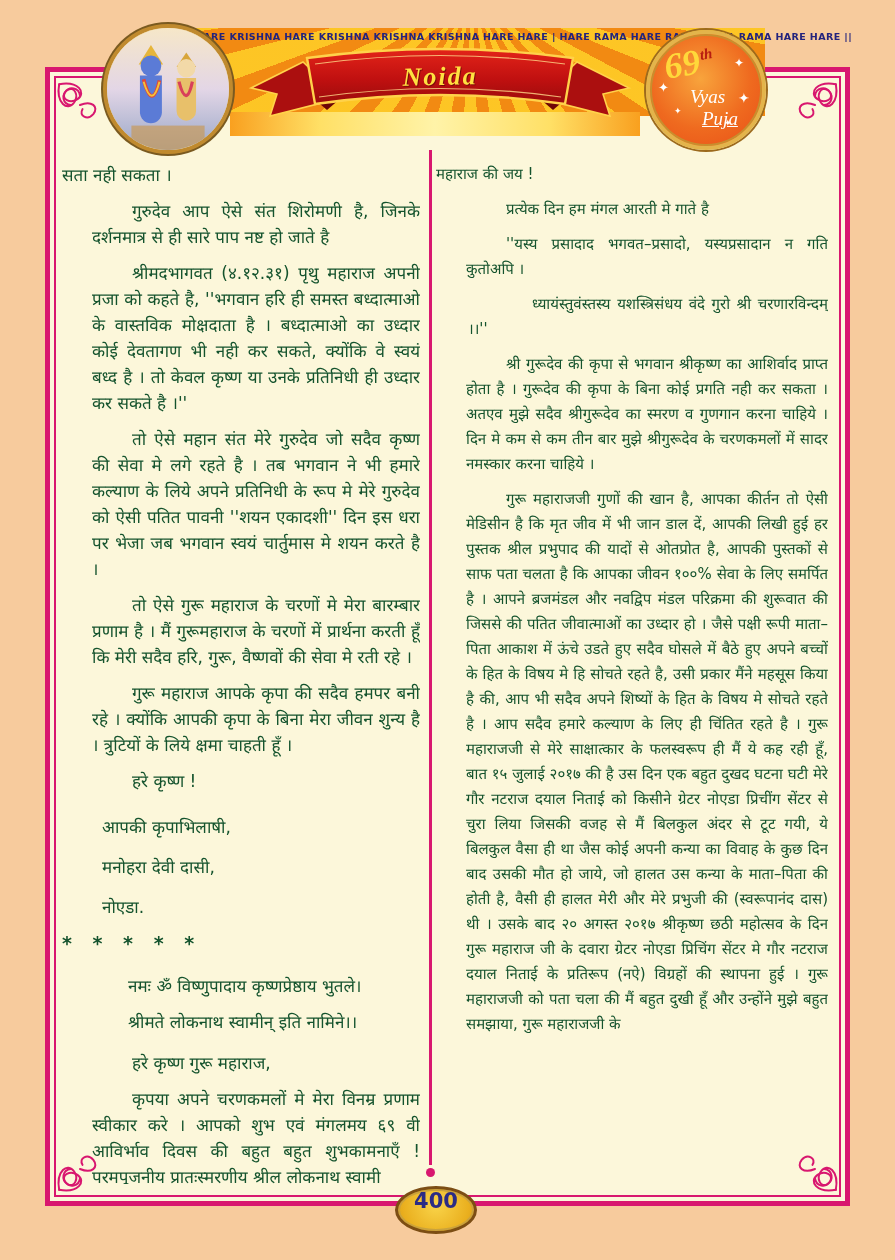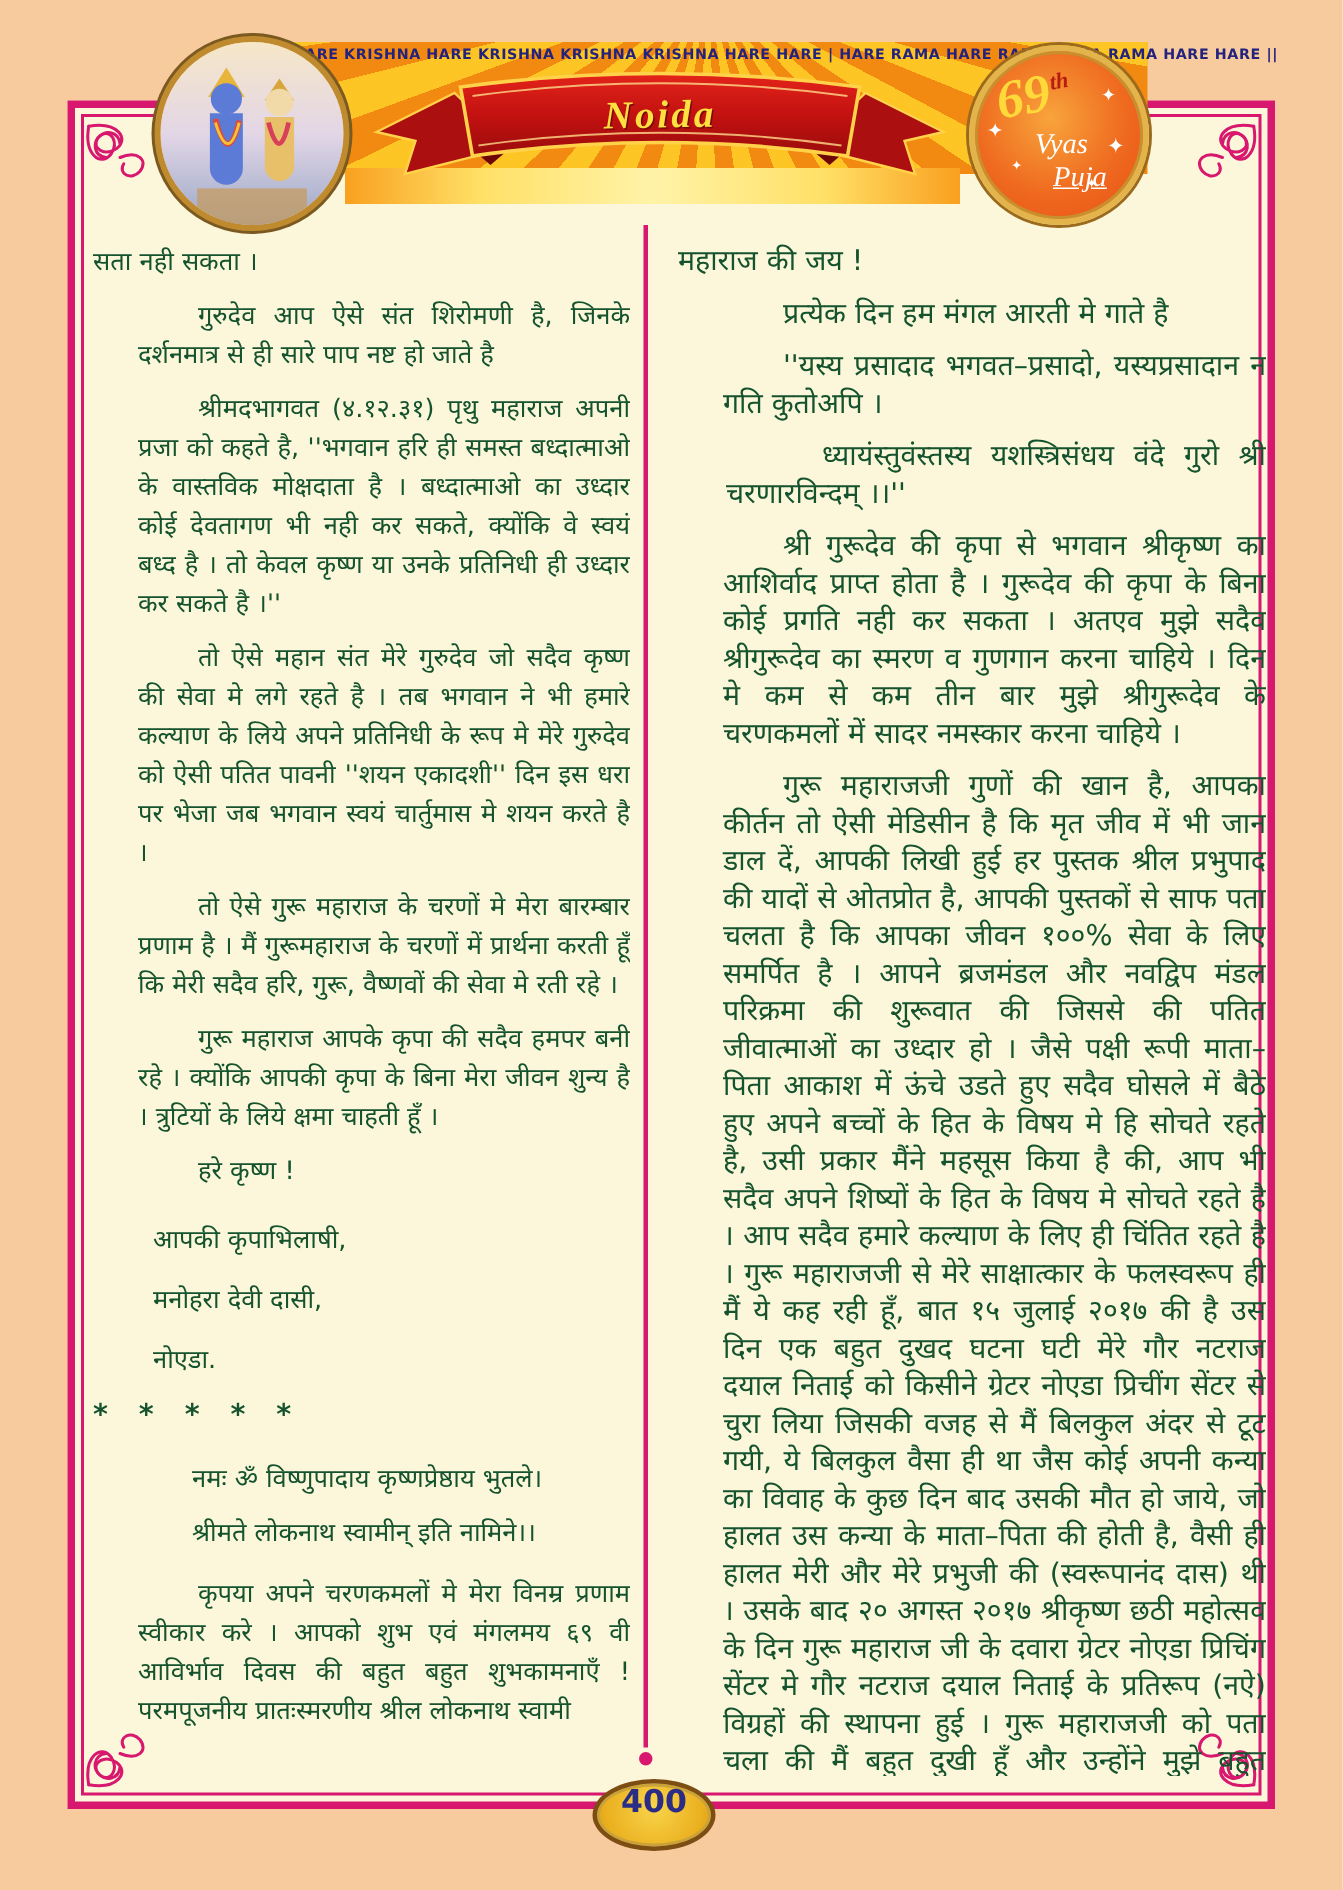--- a/index.html
+++ b/index.html
@@ -28,21 +28,21 @@
   .divider::after{
     content:"";position:absolute;left:-3px;bottom:-12px;width:9px;height:9px;
     border-radius:50%;background:#d8176f;
   }
   
   .col{
     position:absolute;top:162px;height:1022px;overflow:hidden;z-index:3;
     color:#14532d;font-size:17px;line-height:26px;text-align:justify;
   }
   .col-left{left:62px;width:358px;}
-  .col-right{left:452px;width:392px;font-size:19px;line-height:25px;}
+  .col-right{left:436px;width:392px;font-size:15px;line-height:25px;}
   .col p{margin:0 0 10px 0;}
   p.indent{text-indent:40px;margin-left:30px;}
   p.indent2{text-indent:64px;margin-left:32px;}
   .sig{margin:16px 0 6px 40px;line-height:34px;}
   .sig p{margin:4px 0 6px 0;}
   .stars{margin:22px 0 18px 40px;font-weight:bold;letter-spacing:7px;font-size:19px;}
   .shloka{margin:14px 0 12px 66px;line-height:32px;}
   .shloka p{margin:0 0 4px 0;}
   
   .header{position:absolute;left:0;top:0;width:895px;height:150px;z-index:5;}
@@ -153,20 +153,21 @@
   <div class="sig">
     <p>आपकी कृपाभिलाषी,</p>
     <p>मनोहरा देवी दासी,</p>
     <p>नोएडा.</p>
   </div>
   <p class="stars">* * * * *</p>
   <div class="shloka">
     <p>नमः ॐ विष्णुपादाय कृष्णप्रेष्ठाय भुतले।</p>
     <p>श्रीमते लोकनाथ स्वामीन् इति नामिने।।</p>
   </div>
+  <p class="indent">हरे कृष्ण गुरू महाराज,</p>
   <p class="indent">कृपया अपने चरणकमलों मे मेरा विनम्र प्रणाम स्वीकार करे । आपको शुभ एवं मंगलमय ६९ वी आविर्भाव दिवस की बहुत बहुत शुभकामनाएँ ! परमपूजनीय प्रातःस्मरणीय श्रील लोकनाथ स्वामी</p>
 </div>
 
 <div class="col col-right">
   <p>महाराज की जय !</p>
   <p class="indent">प्रत्येक दिन हम मंगल आरती मे गाते है</p>
   <p class="indent">''यस्य प्रसादाद भगवत–प्रसादो, यस्यप्रसादान न गति कुतोअपि ।</p>
   <p class="indent2">ध्यायंस्तुवंस्तस्य यशस्त्रिसंधय वंदे गुरो श्री चरणारविन्दम् ।।''</p>
   <p class="indent">श्री गुरूदेव की कृपा से भगवान श्रीकृष्ण का आशिर्वाद प्राप्त होता है । गुरूदेव की कृपा के बिना कोई प्रगति नही कर सकता । अतएव मुझे सदैव श्रीगुरूदेव का स्मरण व गुणगान करना चाहिये । दिन मे कम से कम तीन बार मुझे श्रीगुरूदेव के चरणकमलों में सादर नमस्कार करना चाहिये ।</p>
   <p class="indent">गुरू महाराजजी गुणों की खान है, आपका कीर्तन तो ऐसी मेडिसीन है कि मृत जीव में भी जान डाल दें, आपकी लिखी हुई हर पुस्तक श्रील प्रभुपाद की यादों से ओतप्रोत है, आपकी पुस्तकों से साफ पता चलता है कि आपका जीवन १००% सेवा के लिए समर्पित है । आपने ब्रजमंडल और नवद्विप मंडल परिक्रमा की शुरूवात की जिससे की पतित जीवात्माओं का उध्दार हो । जैसे पक्षी रूपी माता–पिता आकाश में ऊंचे उडते हुए सदैव घोसले में बैठे हुए अपने बच्चों के हित के विषय मे हि सोचते रहते है, उसी प्रकार मैंने महसूस किया है की, आप भी सदैव अपने शिष्यों के हित के विषय मे सोचते रहते है । आप सदैव हमारे कल्याण के लिए ही चिंतित रहते है । गुरू महाराजजी से मेरे साक्षात्कार के फलस्वरूप ही मैं ये कह रही हूँ, बात १५ जुलाई २०१७ की है उस दिन एक बहुत दुखद घटना घटी मेरे गौर नटराज दयाल निताई को किसीने ग्रेटर नोएडा प्रिचींग सेंटर से चुरा लिया जिसकी वजह से मैं बिलकुल अंदर से टूट गयी, ये बिलकुल वैसा ही था जैस कोई अपनी कन्या का विवाह के कुछ दिन बाद उसकी मौत हो जाये, जो हालत उस कन्या के माता–पिता की होती है, वैसी ही हालत मेरी और मेरे प्रभुजी की (स्वरूपानंद दास) थी । उसके बाद २० अगस्त २०१७ श्रीकृष्ण छठी महोत्सव के दिन गुरू महाराज जी के दवारा ग्रेटर नोएडा प्रिचिंग सेंटर मे गौर नटराज दयाल निताई के प्रतिरूप (नऐ) विग्रहों की स्थापना हुई । गुरू महाराजजी को पता चला की मैं बहुत दुखी हूँ और उन्होंने मुझे बहुत समझाया, गुरू महाराजजी के</p>

